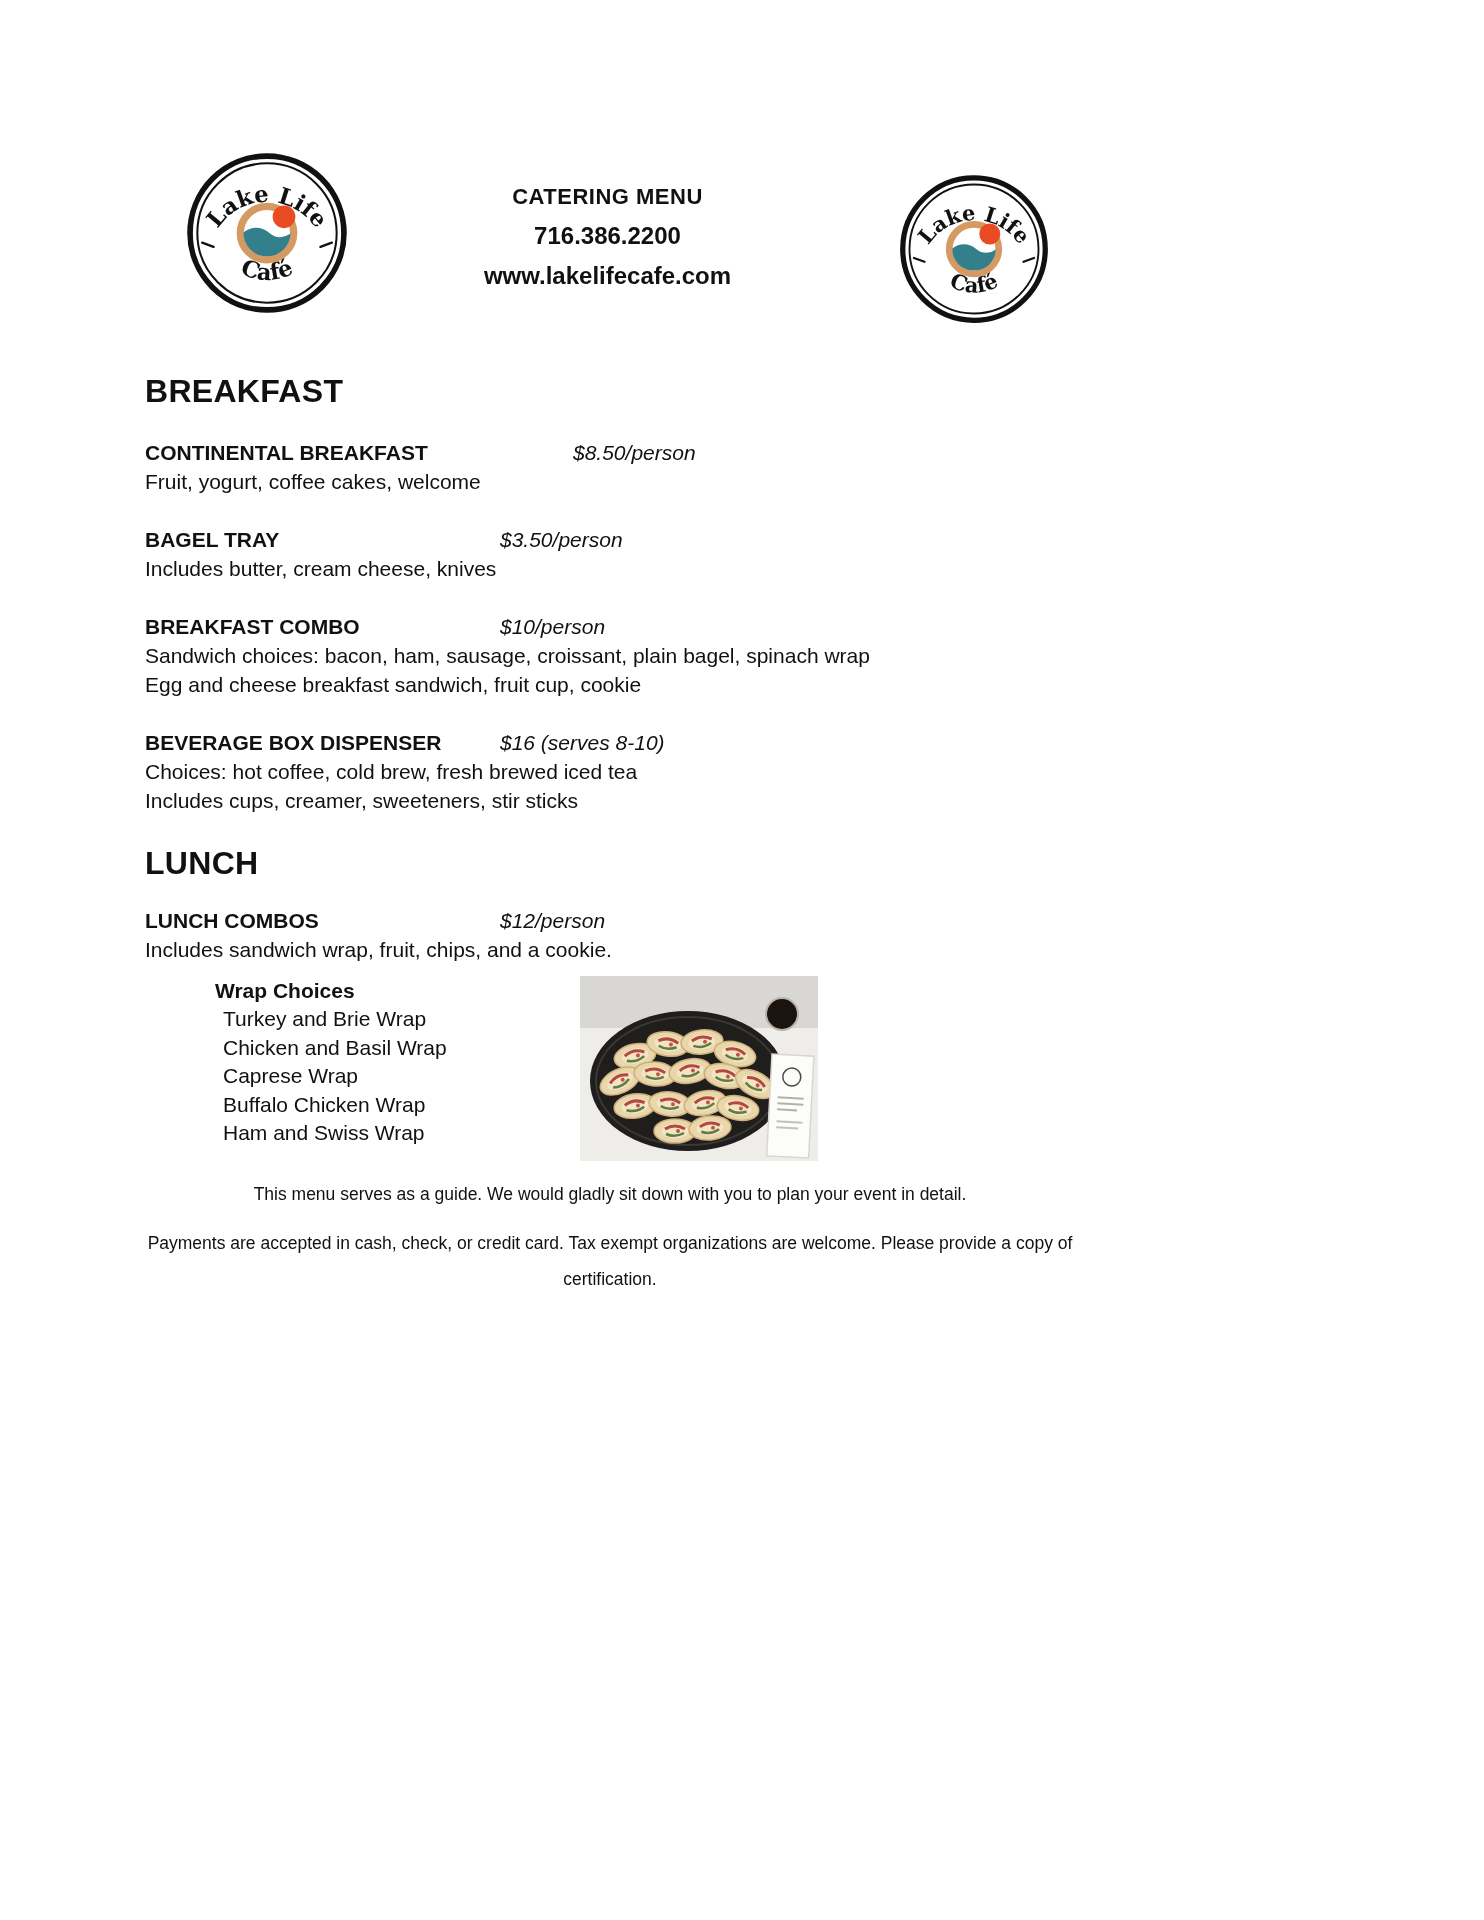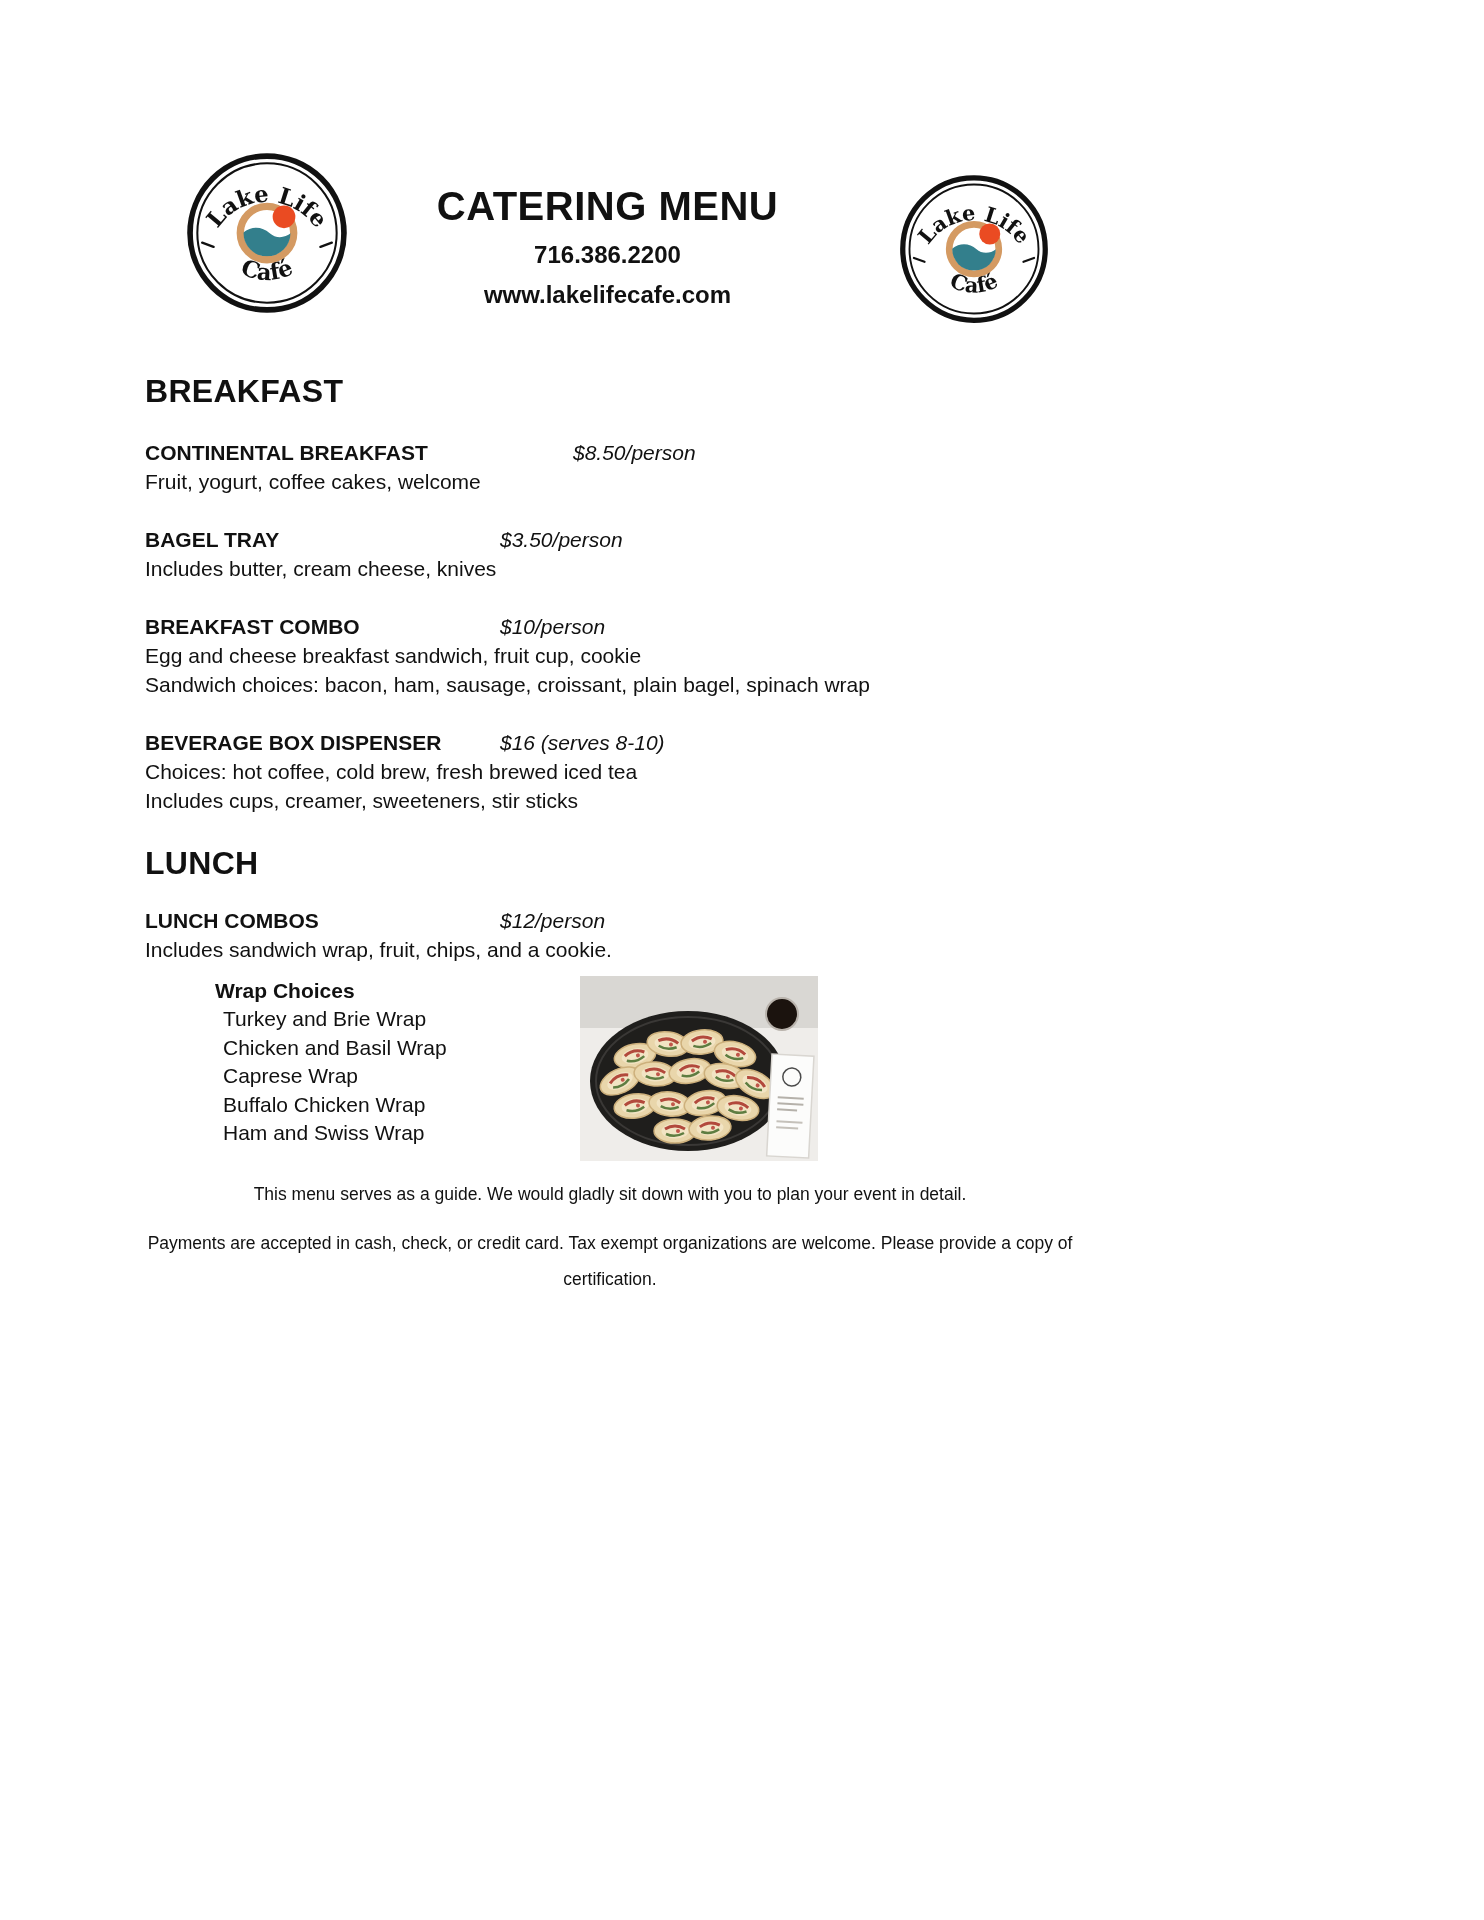--- a/index.html
+++ b/index.html
@@ -6,21 +6,21 @@
   html,body { background:#ffffff; }
   .page {
     position:relative; width:1484px; height:1920px; background:#fff;
     font-family:"Liberation Sans", sans-serif; color:#111; overflow:hidden;
   }
   
   .header { position:absolute; top:150px; left:0; right:0; height:190px; }
   .logo-left  { position:absolute; left:186px; top:2px; }
   .logo-right { position:absolute; left:899px; top:24px; }
   .header-center { position:absolute; left:145px; top:34px; width:925px; text-align:center; }
-  .menu-title { font-size:40px; font-weight:bold; letter-spacing:.5px; margin-bottom:12px;text-align:center; }
+  .menu-title { font-size:22px; font-weight:bold; letter-spacing:.5px; margin-bottom:12px;text-align:center; }
   .phone      { font-size:24px; font-weight:bold; margin-bottom:12px; }
   .website    { font-size:24px; font-weight:bold; }
   
   .content { position:absolute; left:145px; top:372px; width:930px; }
   h2.section-heading { font-size:32px; font-weight:bold; letter-spacing:.3px; line-height:38px; margin:0 0 28px 0; }
   .section-lunch h2.section-heading { margin-top:22px; margin-bottom:24px; }
   .item { margin-bottom:29px; font-size:21px; line-height:29px; }
   .item-head { line-height:29px; }
   .item-name { display:inline-block; min-width:355px; font-weight:bold; }
   .item-head.wide .item-name { min-width:428px; }
@@ -121,22 +121,22 @@
         <div class="item-head">
           <span class="item-name">BAGEL TRAY</span><span class="item-price">$3.50/person</span>
         </div>
         <div class="item-desc">Includes butter, cream cheese, knives</div>
       </div>
 
       <div class="item">
         <div class="item-head">
           <span class="item-name">BREAKFAST COMBO</span><span class="item-price">$10/person</span>
         </div>
+        <div class="item-desc">Sandwich choices: bacon, ham, sausage, croissant, plain bagel, spinach wrap</div>
         <div class="item-desc">Egg and cheese breakfast sandwich, fruit cup, cookie</div>
-        <div class="item-desc">Sandwich choices: bacon, ham, sausage, croissant, plain bagel, spinach wrap</div>
       </div>
 
       <div class="item">
         <div class="item-head">
           <span class="item-name">BEVERAGE BOX DISPENSER</span><span class="item-price">$16 (serves 8-10)</span>
         </div>
         <div class="item-desc">Choices: hot coffee, cold brew, fresh brewed iced tea</div>
         <div class="item-desc">Includes cups, creamer, sweeteners, stir sticks</div>
       </div>
     </div>

